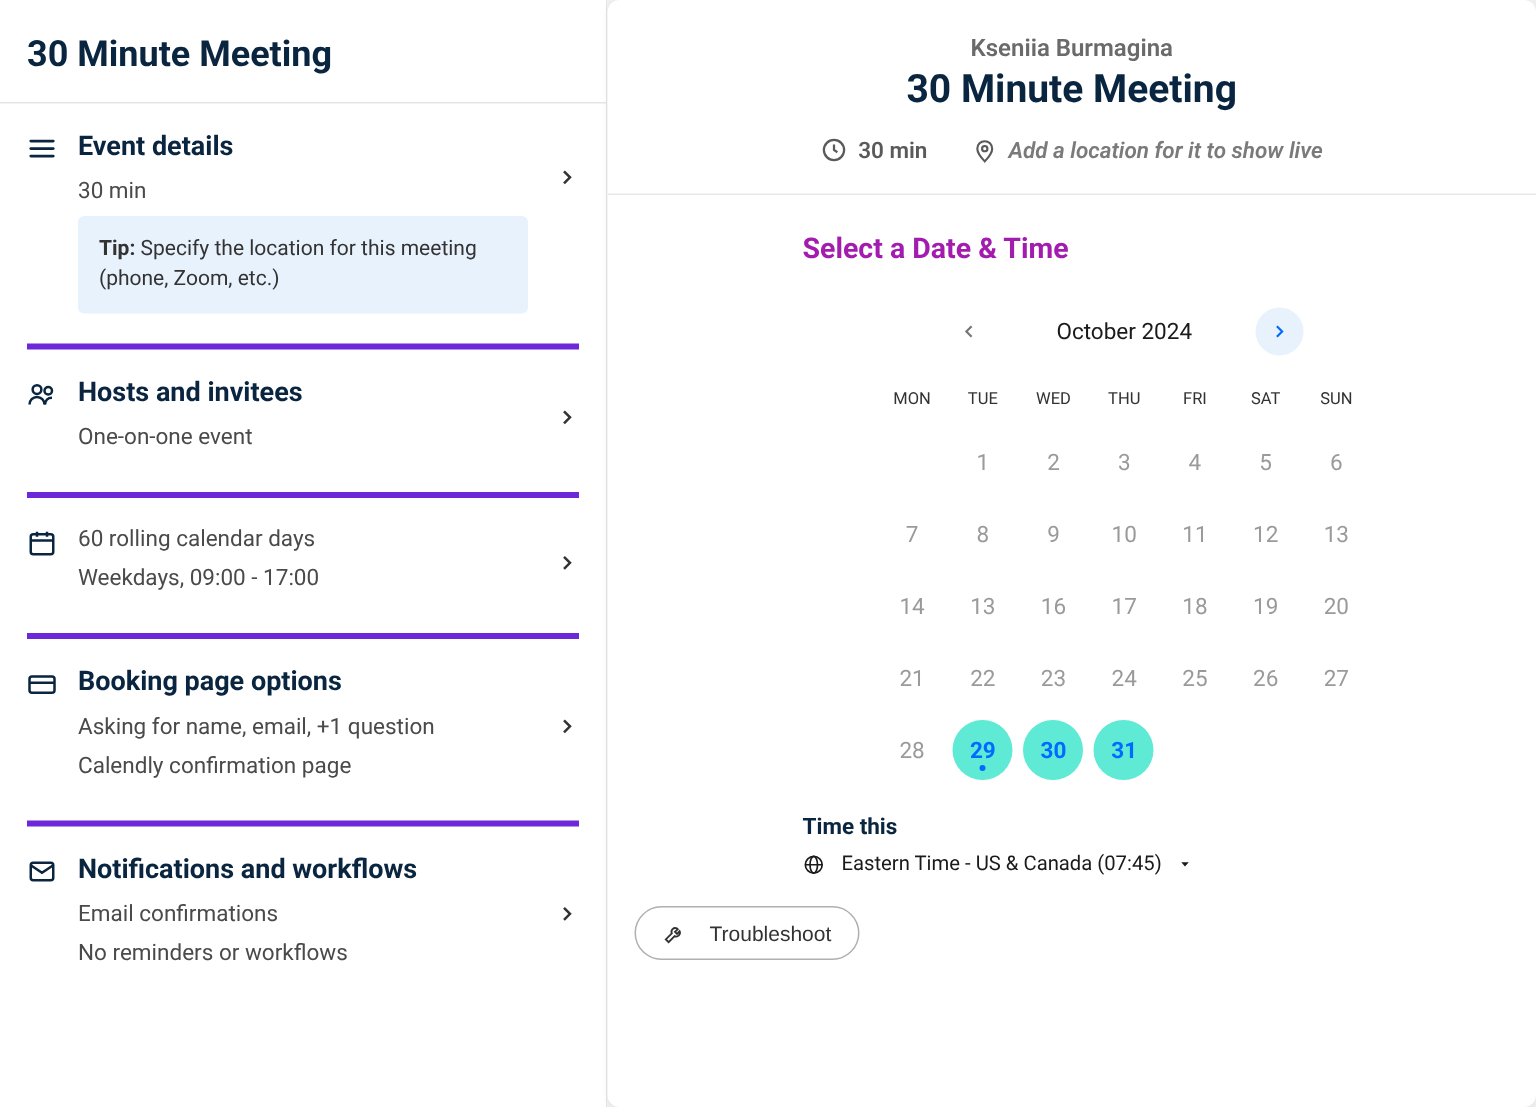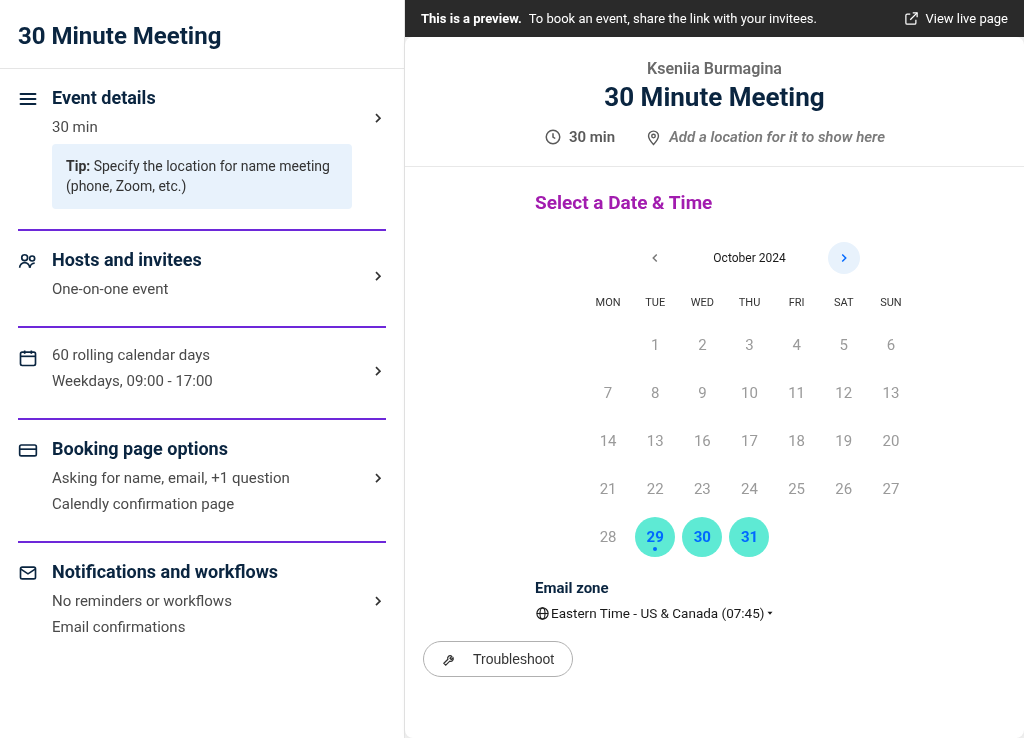--- a/index.html
+++ b/index.html
@@ -26,21 +26,21 @@
   }
   .page-title {
     font-size: 24px;
     font-weight: 700;
     color: #0a2540;
   }
   .sections {
     padding: 0 18px;
   }
   .section {
-    border-bottom: 2px solid #6d28d9;
+    border-bottom: 4px solid #6d28d9;
     padding: 18px 0 20px 0;
     position: relative;
   }
   .section:last-child { border-bottom: none; }
   .section-head {
     display: flex;
     align-items: flex-start;
     gap: 14px;
   }
   .section-icon {
@@ -157,21 +157,21 @@
   }
   .cal-nav {
     display: flex;
     align-items: center;
     justify-content: center;
     gap: 42px;
     margin-bottom: 18px;
     position: relative;
   }
   .cal-month {
-    font-size: 12px;
+    font-size: 15px;
     color: #1a1a1a;
   }
   .nav-btn {
     width: 32px; height: 32px;
     display: flex; align-items: center; justify-content: center;
     border-radius: 50%;
     cursor: pointer;
     color: #777;
   }
   .nav-btn.next {
@@ -221,21 +221,21 @@
   .tz-block {
     margin-top: 22px;
   }
   .tz-label {
     font-size: 15px;
     font-weight: 700;
     color: #0a2540;
     margin-bottom: 8px;
   }
   .tz-value {
-    display: flex; align-items: center; gap: 1px;
+    display: flex; align-items: center; gap: 11px;
     font-size: 13.5px;
     color: #1a1a1a;
     cursor: pointer;
   }
   .troubleshoot-wrap {
     padding: 10px 18px 18px 18px;
   }
   .troubleshoot-btn {
     display: inline-flex;
     align-items: center;
@@ -266,21 +266,21 @@
               <line x1="3" y1="6" x2="21" y2="6"></line>
               <line x1="3" y1="12" x2="21" y2="12"></line>
               <line x1="3" y1="18" x2="21" y2="18"></line>
             </svg>
         </span>
         <div class="section-body">
           <div class="section-title">Event details</div>
           <div class="section-line">30 min</div>
           <div class="tip-box">
             <b>Tip:</b>
-            <span>Specify the location for name meeting (phone, Zoom, etc.)</span>
+            <span>Specify the location for this meeting (phone, Zoom, etc.)</span>
           </div>
         </div>
       </div>
       <span class="section-chevron" style="top:32%;">
         <svg viewBox="0 0 24 24" width="16" height="16" fill="none" stroke="currentColor" stroke-width="2.5">
             <polyline points="9 18 15 12 9 6"></polyline>
           </svg>
       </span>
     </div>
 
@@ -352,50 +352,36 @@
     <div class="section">
       <div class="section-head">
         <span class="section-icon">
           <svg viewBox="0 0 24 24" width="20" height="20" fill="none" stroke="currentColor" stroke-width="2">
               <rect x="3" y="5" width="18" height="14" rx="2"></rect>
               <polyline points="3 7 12 13 21 7"></polyline>
             </svg>
         </span>
         <div class="section-body">
           <div class="section-title">Notifications and workflows</div>
+          <div class="section-line">Email confirmations</div>
           <div class="section-line">No reminders or workflows</div>
-          <div class="section-line">Email confirmations</div>
         </div>
       </div>
       <span class="section-chevron">
         <svg viewBox="0 0 24 24" width="16" height="16" fill="none" stroke="currentColor" stroke-width="2.5">
             <polyline points="9 18 15 12 9 6"></polyline>
           </svg>
       </span>
     </div>
 
   </div>
 </div>
 
 <div class="right">
 
-  <div class="preview-banner">
-    <div>
-      <b>This is a preview.</b>
-      <span>To book an event, share the link with your invitees.</span>
-    </div>
-    <div class="view-live">
-      <svg viewBox="0 0 24 24" width="15" height="15" fill="none" stroke="currentColor" stroke-width="2">
-          <path d="M14 3h7v7"></path>
-          <path d="M10 14 21 3"></path>
-          <path d="M19 14v5a2 2 0 0 1-2 2H5a2 2 0 0 1-2-2V7a2 2 0 0 1 2-2h5"></path>
-        </svg>
-      <span>View live page</span>
-    </div>
-  </div>
 
   <div class="preview-card">
     <div class="booking-header">
       <div class="host-name">Kseniia Burmagina</div>
       <div class="meeting-title">30 Minute Meeting</div>
       <div class="meta-row">
         <div class="meta-item">
           <span>
             <svg viewBox="0 0 24 24" width="18" height="18" fill="none" stroke="#5a5a5a" stroke-width="2">
                 <circle cx="12" cy="12" r="9"></circle>
@@ -404,21 +390,21 @@
           </span>
           <span>30 min</span>
         </div>
         <div class="meta-item">
           <span>
             <svg viewBox="0 0 24 24" width="17" height="17" fill="none" stroke="#5a5a5a" stroke-width="2">
                 <path d="M12 22s7-7.5 7-12a7 7 0 1 0-14 0c0 4.5 7 12 7 12z"></path>
                 <circle cx="12" cy="10" r="2.5"></circle>
               </svg>
           </span>
-          <span class="meta-placeholder">Add a location for it to show here</span>
+          <span class="meta-placeholder">Add a location for it to show live</span>
         </div>
       </div>
     </div>
 
     <div class="calendar-area">
       <div class="select-title">Select a Date &amp; Time</div>
 
       <div class="cal-nav">
         <div class="nav-btn">
           <svg viewBox="0 0 24 24" width="14" height="14" fill="none" stroke="currentColor" stroke-width="2.5">
@@ -469,21 +455,21 @@
           <div class="day">25</div>
           <div class="day">26</div>
           <div class="day">27</div>
           <div class="day">28</div>
           <div class="day avail today">29</div>
           <div class="day avail">30</div>
           <div class="day avail">31</div>
         </div>
 
       <div class="tz-block">
-        <div class="tz-label">Email zone</div>
+        <div class="tz-label">Time this</div>
         <div class="tz-value">
           <span>
             <svg viewBox="0 0 24 24" width="15" height="15" fill="none" stroke="currentColor" stroke-width="1.8">
                 <circle cx="12" cy="12" r="9"></circle>
                 <ellipse cx="12" cy="12" rx="4" ry="9"></ellipse>
                 <line x1="3" y1="12" x2="21" y2="12"></line>
               </svg>
           </span>
           <span>Eastern Time - US &amp; Canada (07:45)</span>
           <span>

